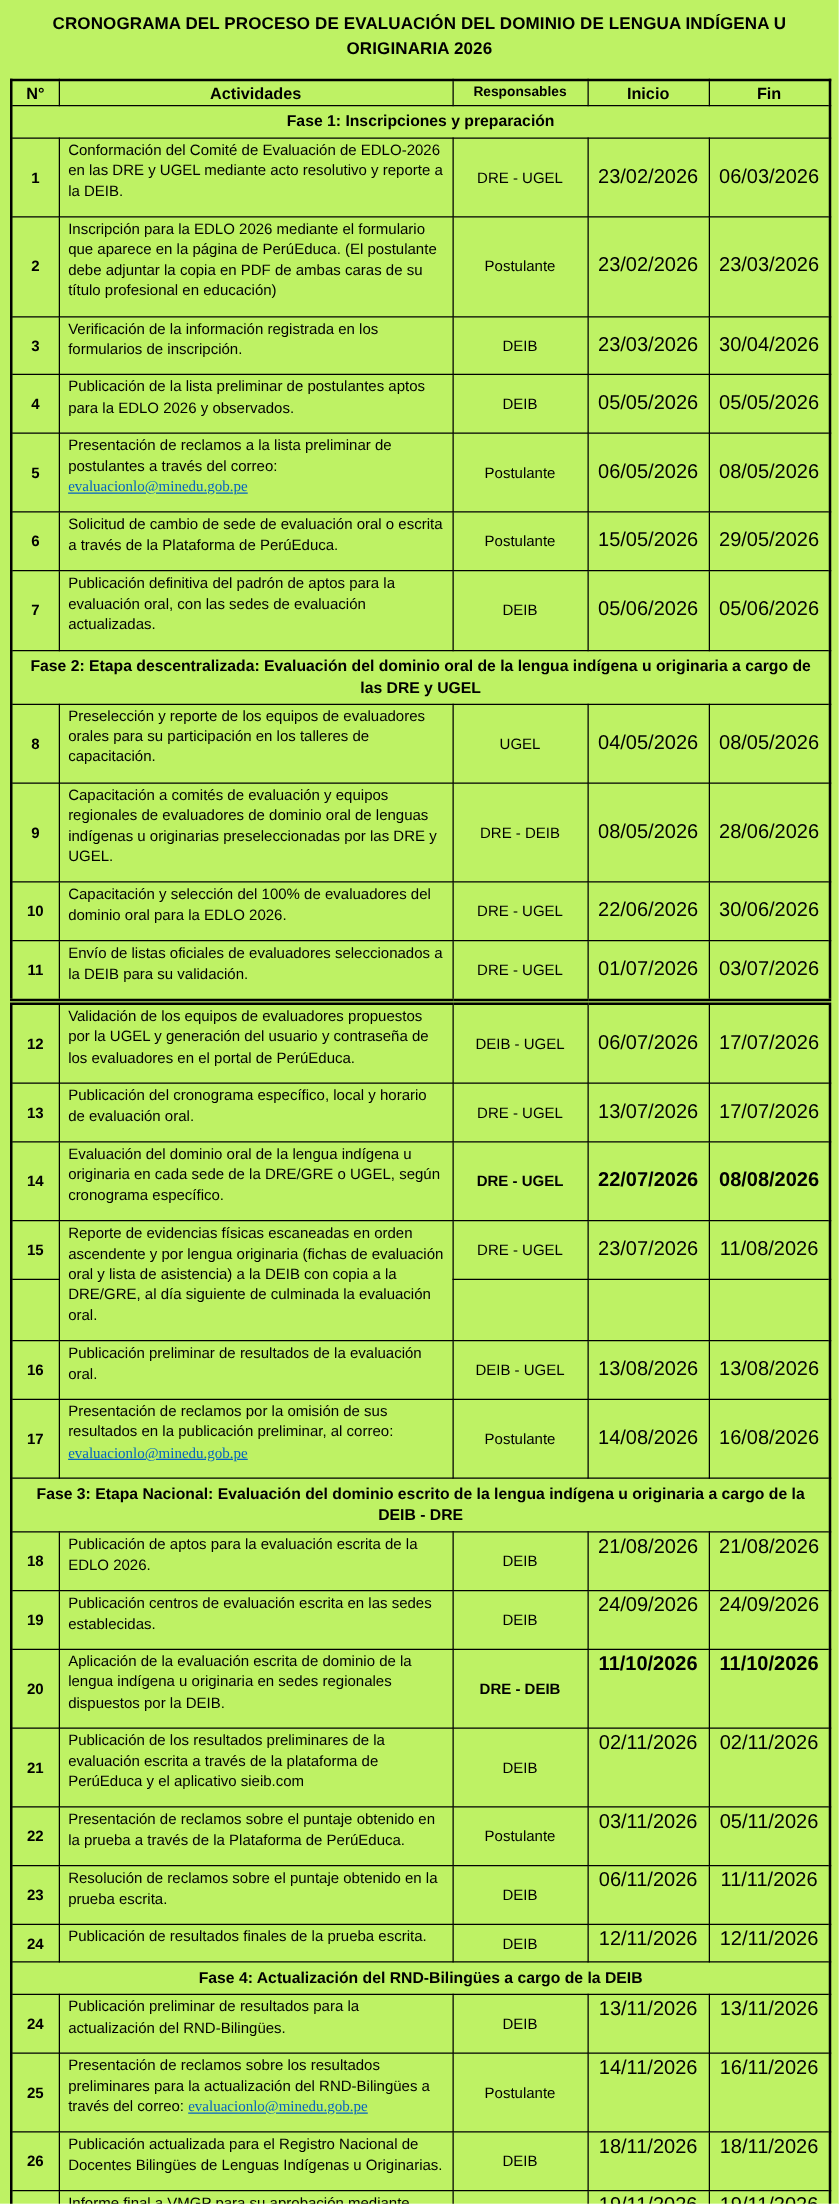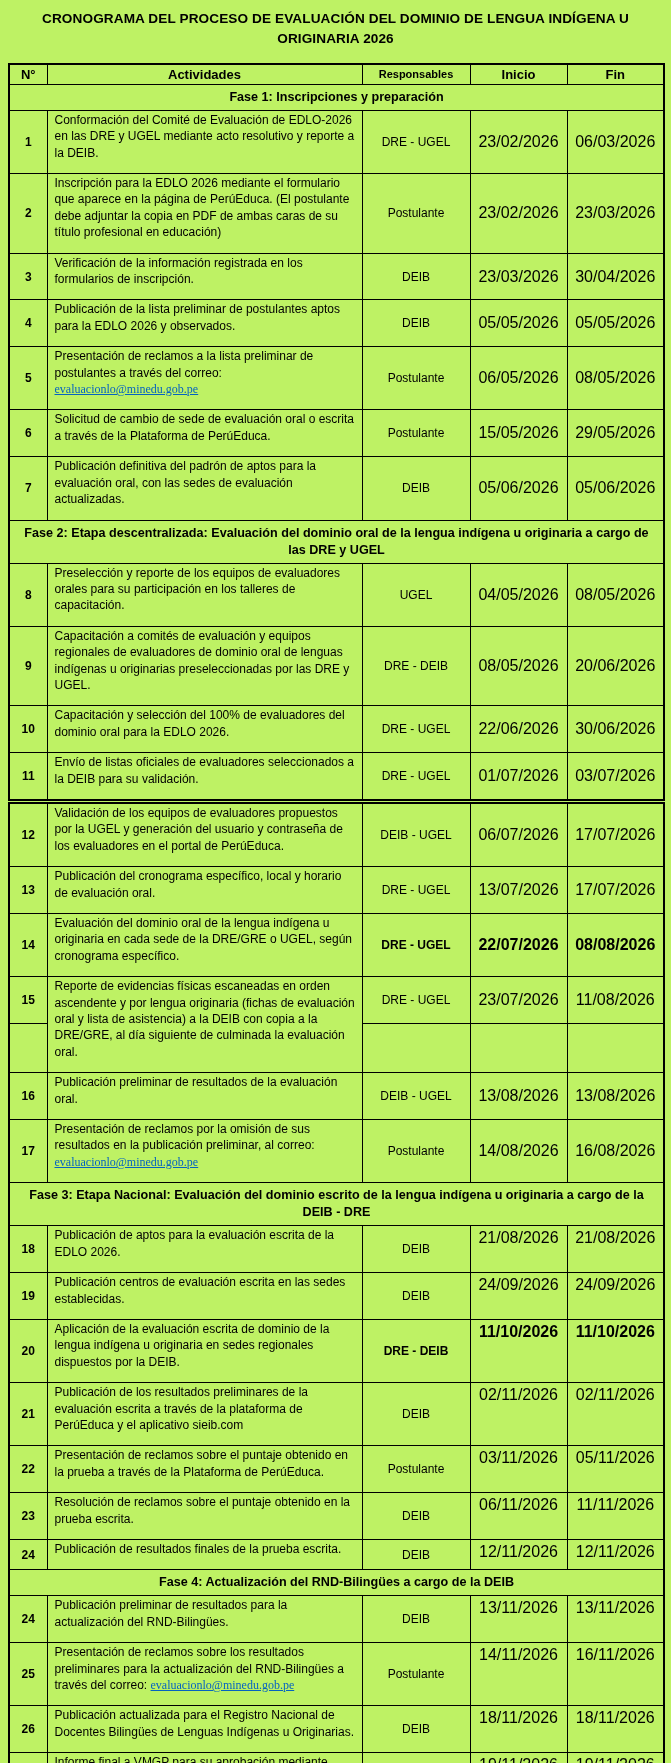--- a/index.html
+++ b/index.html
@@ -178,21 +178,21 @@
           <td class="act-cell"><span>Preselección y reporte de los equipos de evaluadores orales para su participación en los talleres de capacitación.</span></td>
           <td class="resp-cell">UGEL</td>
           <td class="date-cell">04/05/2026</td>
           <td class="date-cell">08/05/2026</td>
         </tr>
         <tr>
           <td class="num-cell">9</td>
           <td class="act-cell"><span>Capacitación a comités de evaluación y equipos regionales de evaluadores de dominio oral de lenguas indígenas u originarias preseleccionadas por las DRE y UGEL.</span></td>
           <td class="resp-cell">DRE - DEIB</td>
           <td class="date-cell">08/05/2026</td>
-          <td class="date-cell">20/06/2026</td>
+          <td class="date-cell">28/06/2026</td>
         </tr>
         <tr>
           <td class="num-cell">10</td>
           <td class="act-cell"><span>Capacitación y selección del 100% de evaluadores del dominio oral para la EDLO 2026.</span></td>
           <td class="resp-cell">DRE - UGEL</td>
           <td class="date-cell">22/06/2026</td>
           <td class="date-cell">30/06/2026</td>
         </tr>
         <tr>
           <td class="num-cell">11</td>

